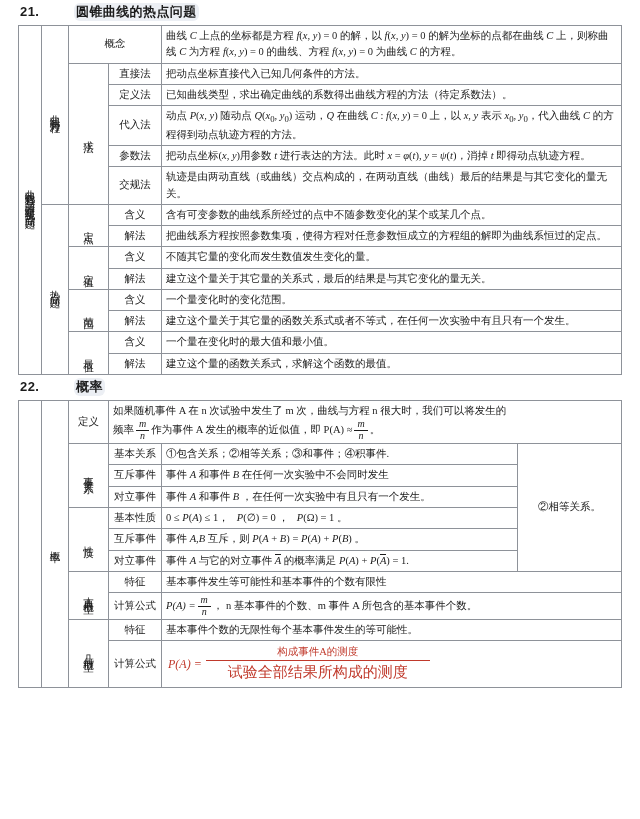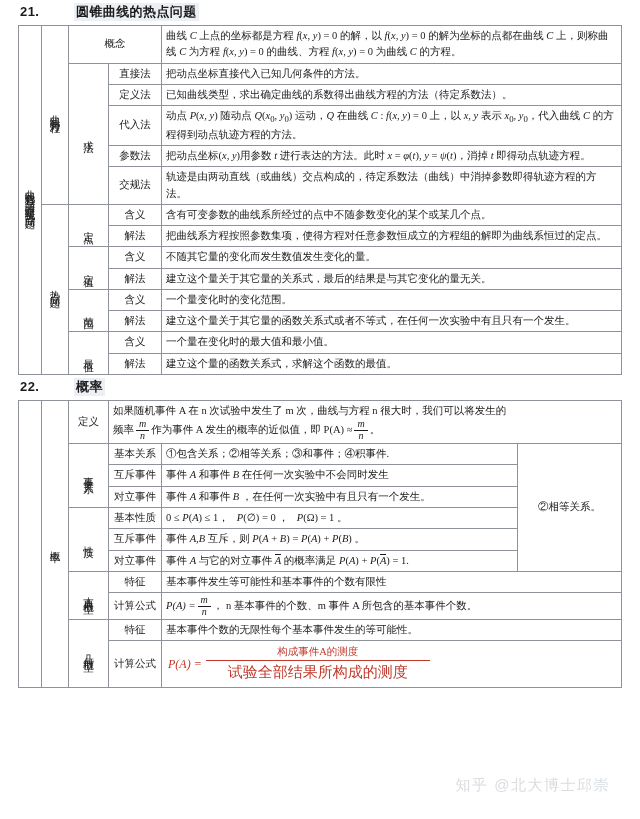--- a/index.html
+++ b/index.html
@@ -12,21 +12,21 @@
   .page{position:relative;width:640px;height:819px;box-sizing:border-box;padding:0 18px;}
 
   
   .sec-head{
     display:flex;align-items:baseline;gap:16px;
     font-size:13px;font-weight:bold;letter-spacing:.4px;
     padding:3px 0 4px 2px;
     font-family:"Liberation Sans","DejaVu Sans",sans-serif;
   }
   .sec-head .num{width:38px;flex:0 0 38px;}
-  .sec-head .ttl{background:#eceff4;padding:0 2px;}
+  .sec-head .ttl{background:#eceff4;padding:0 2px;border-radius:6px;}
 
   
   table.grid{
     border-collapse:collapse;
     width:604px;
     table-layout:fixed;
     background:#fff;
   }
   table.grid td{
     border:1px solid #8e9299;
@@ -140,21 +140,21 @@
         </td>
       </tr>
       <tr>
         <td class="c4">参数法</td>
         <td class="body tall">
           把动点坐标(<span class="it">x</span>, <span class="it">y</span>)用参数 <span class="it">t</span> 进行表达的方法。此时 <span class="it">x</span> = <span class="it">φ</span>(<span class="it">t</span>), <span class="it">y</span> = <span class="it">ψ</span>(<span class="it">t</span>)，消掉 <span class="it">t</span> 即得动点轨迹方程。
         </td>
       </tr>
       <tr>
         <td class="c4">交规法</td>
-        <td class="body tall">轨迹是由两动直线（或曲线）交点构成的，待定系数法（曲线）中消掉参数即得轨迹方程的方法。</td>
+        <td class="body tall">轨迹是由两动直线（或曲线）交点构成的，在两动直线（曲线）最后的结果是与其它变化的量无关。</td>
       </tr>
 
       <tr>
         <td class="vlabel" rowspan="9">
           <span class="vtxt">热点问题</span>
         </td>
         <td class="vlabel" rowspan="2">
           <span class="vtxt">定点</span>
         </td>
         <td class="c4">含义</td>
@@ -322,14 +322,13 @@
             <span class="redfrac">
               <span class="nu">构成事件A的测度</span>
               <span class="de">试验全部结果所构成的测度</span>
             </span>
           </div>
         </td>
       </tr>
     </tbody>
   </table>
 
-  <div class="watermark">知乎 @北大博士邱崇</div>
 </div>
 
 </body></html>

